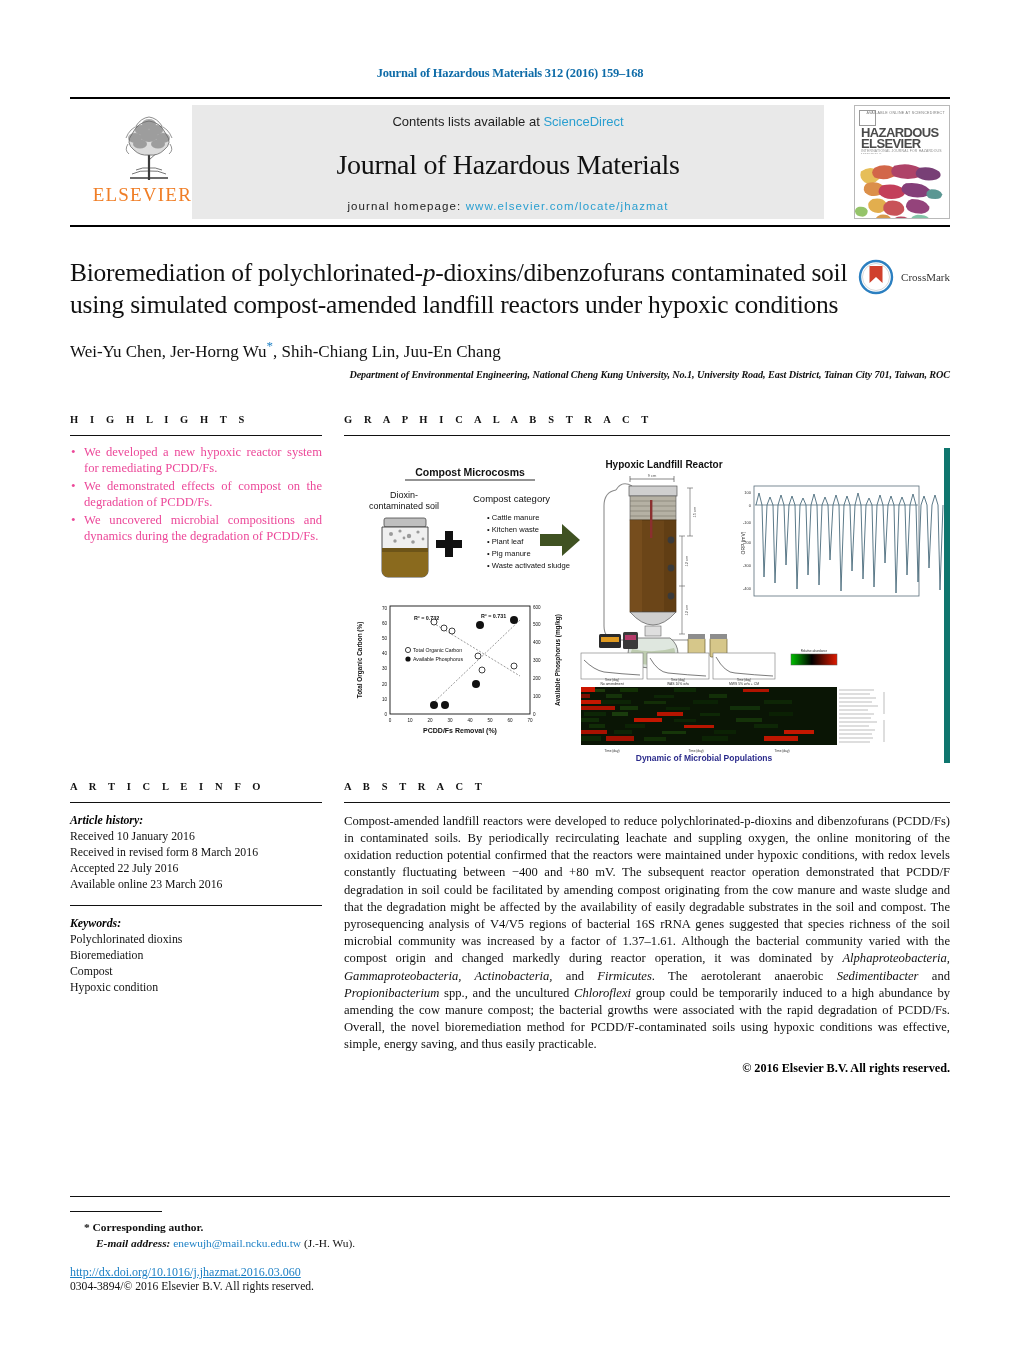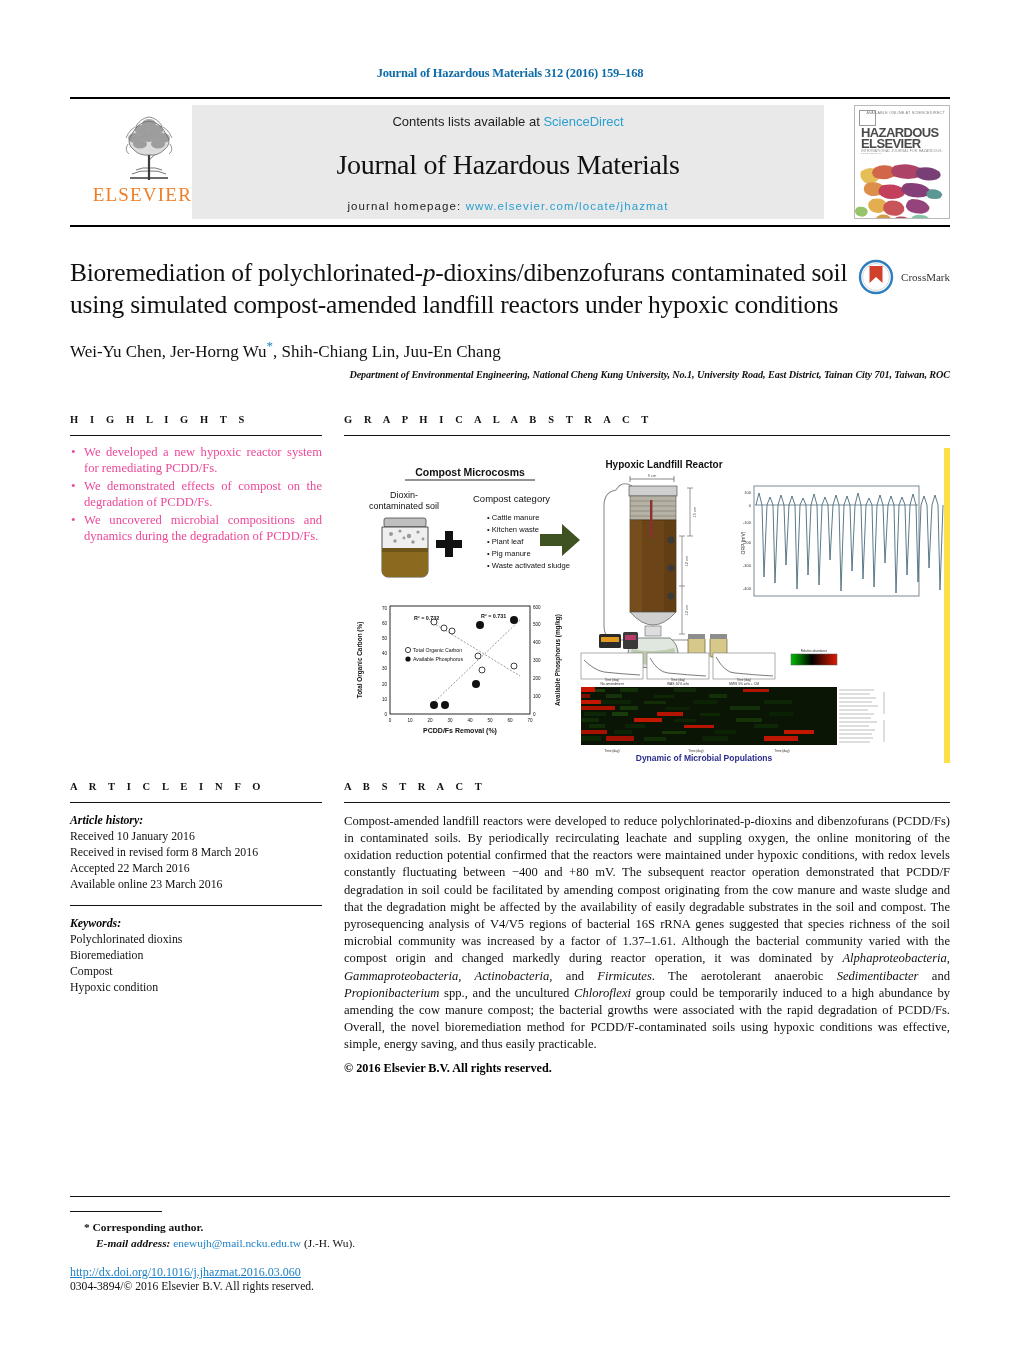--- a/index.html
+++ b/index.html
@@ -197,21 +197,21 @@
     position: absolute; left: 1px; top: -1px;
     font-size: 13px;
   }
 
   
   .ga-fig {
     margin-top: 12px;
     width: 100%;
     height: 315px;
     position: relative;
-    background: #fde047;
+    background: #0f766e;
   }
 
   
   .info-block { margin-top: 10px; }
   .info-sub {
     font-family: "Liberation Serif", serif;
     font-style: italic;
     font-weight: 700;
     font-size: 11.8px;
     margin-top: 8px;
@@ -229,20 +229,21 @@
     margin-top: 10px;
     font-family: "Liberation Serif", serif;
     font-size: 12.6px;
     line-height: 1.365;
     text-align: justify;
     color: #111;
   }
   .abstract-body .ital { font-style: italic; }
   .copyright {
     margin-top: 7px;
+    text-align: right;
     font-family: "Liberation Serif", serif;
     font-size: 12.2px;
     font-weight: 600;
   }
 
   
   .footer-wrap { position: absolute; left: 70px; bottom: 58px; width: 880px; }
   .footer-rule-top { border-top: 1px solid #111; width: 880px; margin-bottom: 14px; }
   .foot-rule-short { border-top: 1.2px solid #111; width: 92px; margin-bottom: 7px; }
   .foot-line {
@@ -672,21 +673,21 @@
   </div>
 
   <div class="band" style="margin-top:18px;">
     <div class="col-left">
       <div class="sec-head">A R T I C L E   I N F O</div>
       <div class="sec-rule"></div>
       <div class="info-block">
         <div class="info-sub">Article history:</div>
         <div class="info-line">Received 10 January 2016</div>
         <div class="info-line">Received in revised form 8 March 2016</div>
-        <div class="info-line">Accepted 22 March 2016</div>
+        <div class="info-line">Accepted 22 July 2016</div>
         <div class="info-line">Available online 23 March 2016</div>
       </div>
       <div class="info-rule"></div>
       <div class="info-block">
         <div class="info-sub">Keywords:</div>
         <div class="info-line">Polychlorinated dioxins</div>
         <div class="info-line">Bioremediation</div>
         <div class="info-line">Compost</div>
         <div class="info-line">Hypoxic condition</div>
       </div>

